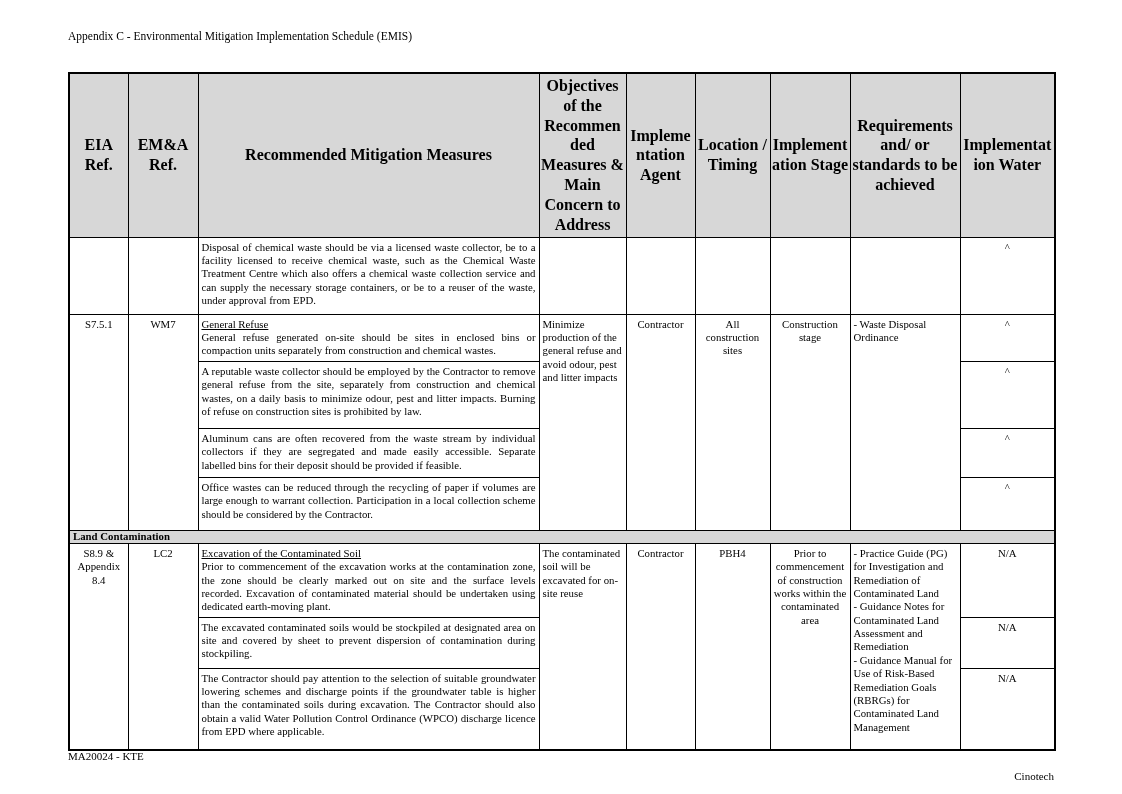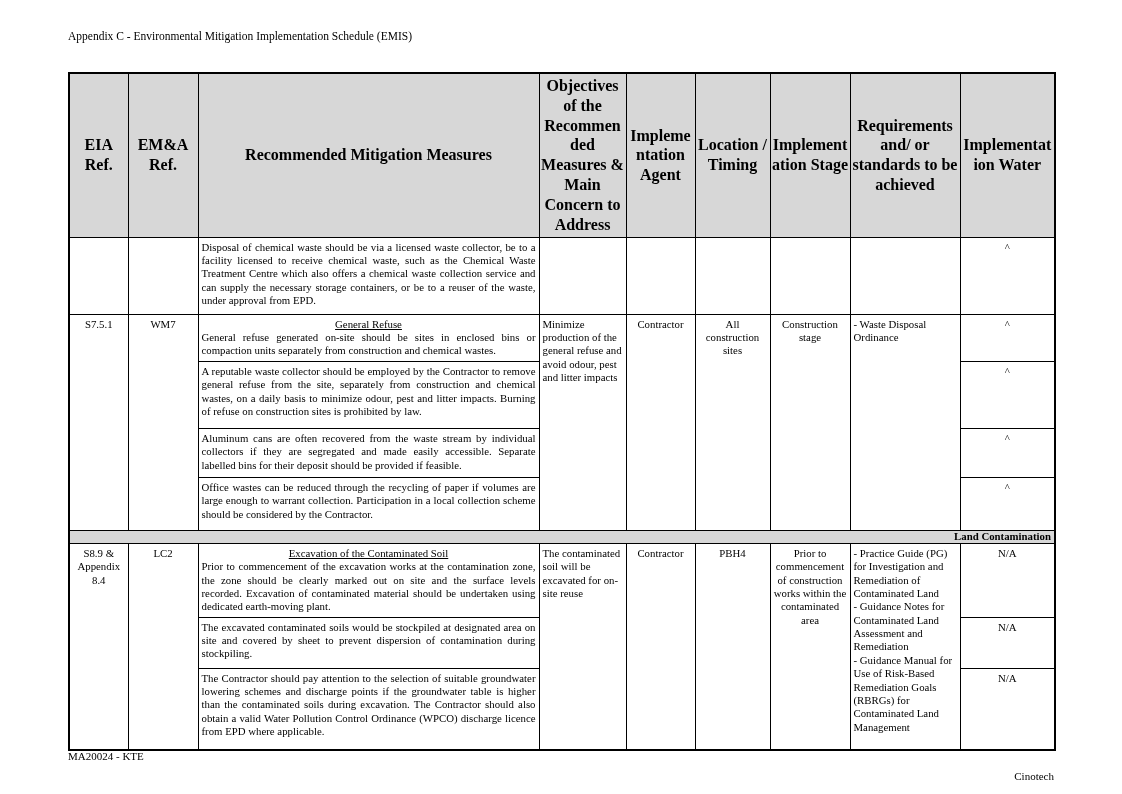--- a/index.html
+++ b/index.html
@@ -16,25 +16,25 @@
   .emis-table td, .emis-table th{
     border:1px solid #000;vertical-align:top;
     padding:3px 3px;font-size:10.8px;line-height:1.24;
   }
   .emis-table th{
     background:#d7d7d7;font-weight:bold;text-align:center;vertical-align:middle;
     font-size:16px;padding:2px 1px;overflow-wrap:anywhere;height:62px;
   }
   td.c{text-align:center;}
   td.measure{text-align:justify;}
-  .mhead{display:block;text-decoration:underline;text-align:center;}
+  .mhead{display:block;text-decoration:underline;text-align:left;}
   td.prewrap{white-space:pre-line;}
   tr.section-row td{
     background:#d7d7d7;font-weight:bold;font-size:10.8px;
-    padding:0 3px;height:12px;line-height:1.1;text-align:right;
+    padding:0 3px;height:12px;line-height:1.1;text-align:left;
   }
   .footer{position:absolute;top:750px;left:0;width:1122px;font-size:11px;}
   .footer .f-left{position:absolute;left:68px;top:0;}
   .footer .f-center{position:absolute;left:0;width:1122px;text-align:center;top:0;margin-top:48px;}
   .footer .f-right{position:absolute;right:68px;top:0;margin-top:20px;}
 </style>
 </head>
 <body>
 
 <div class="page-title">Appendix C - Environmental Mitigation Implementation Schedule (EMIS)</div>

